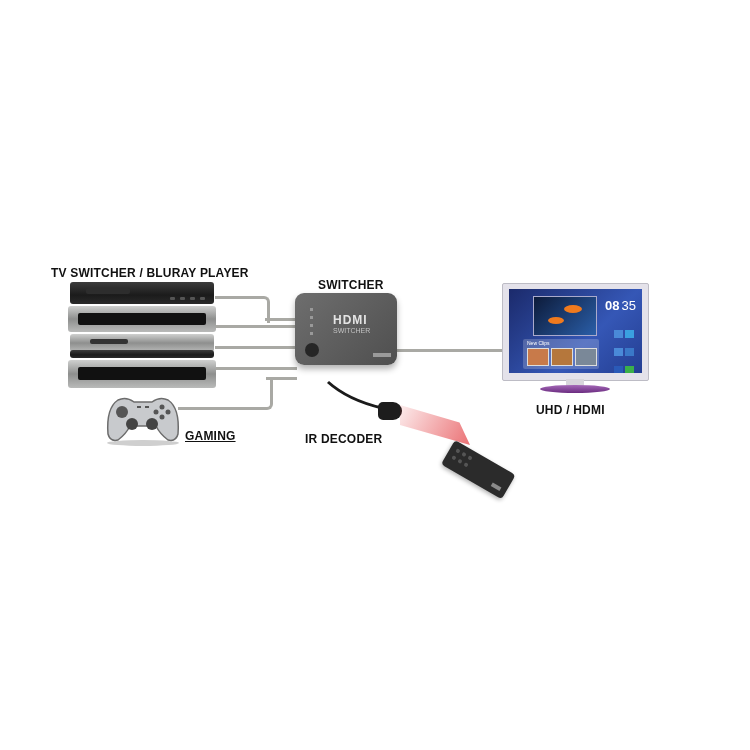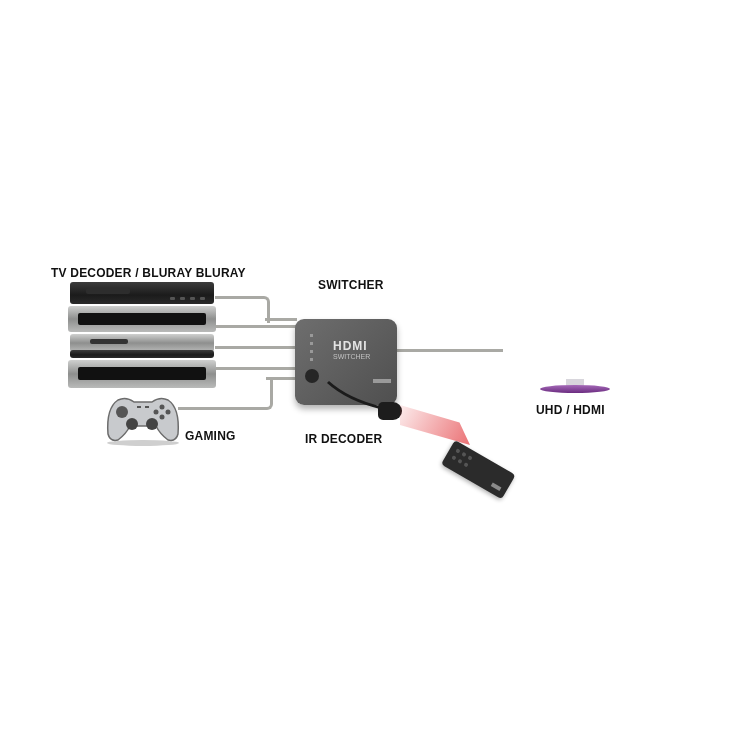--- a/index.html
+++ b/index.html
@@ -8,23 +8,23 @@
   .cable{position:absolute;border-color:#a9a9a4;border-style:solid;border-width:0;}
   .box{position:absolute;border-radius:3px;}
   .stb-dark{background:linear-gradient(#3c3c3c,#1b1b1b 60%,#2a2a2a);}
   .stb-silver{background:linear-gradient(#cfd0cf,#8e8f8e 50%,#b9bab9);}
   .display{position:absolute;background:#111;border-radius:2px;}
   .btn{position:absolute;width:5px;height:3px;background:#555;border-radius:1px;}
 </style>
 </head>
 <body>
 
-<div class="label" style="left:51px;top:266px;">TV DECODER / BLURAY BLURAY</div>
+<div class="label" style="left:51px;top:266px;">TV SWITCHER / BLURAY PLAYER</div>
 <div class="label" style="left:318px;top:278px;">SWITCHER</div>
-<div class="label" style="left:185px;top:429px;">GAMING</div>
+<div class="label" style="left:185px;top:429px;text-decoration:underline;">GAMING</div>
 <div class="label" style="left:305px;top:432px;">IR DECODER</div>
 <div class="label" style="left:536px;top:403px;">UHD / HDMI</div>
 
 <div class="cable" style="left:215px;top:296px;width:52px;height:24px;border-top-width:3px;border-right-width:3px;border-radius:0 6px 0 0;"></div>
 <div class="cable" style="left:265px;top:318px;width:32px;border-top-width:3px;border-radius:0;"></div>
 <div class="cable" style="left:215px;top:325px;width:82px;border-top-width:3px;"></div>
 <div class="cable" style="left:215px;top:346px;width:82px;border-top-width:3px;"></div>
 <div class="cable" style="left:215px;top:367px;width:82px;border-top-width:3px;"></div>
 <div class="cable" style="left:178px;top:377px;width:92px;height:30px;border-bottom-width:3px;border-right-width:3px;border-left-width:0;border-radius:0 0 6px 0;"></div>
 <div class="cable" style="left:266px;top:377px;width:31px;border-top-width:3px;"></div>
@@ -59,21 +59,21 @@
     <circle cx="48" cy="30" r="6" fill="#444"></circle>
     <circle cx="58" cy="13" r="2.5" fill="#555"></circle>
       <circle cx="64" cy="18" r="2.5" fill="#555"></circle>
     <circle cx="58" cy="23" r="2.5" fill="#555"></circle>
       <circle cx="52" cy="18" r="2.5" fill="#555"></circle>
     <rect x="33" y="12" width="4" height="2" fill="#555"></rect>
       <rect x="41" y="12" width="4" height="2" fill="#555"></rect>
   </svg>
 </div>
 
-<div style="position:absolute;left:295px;top:319px;width:102px;height:86px;background:linear-gradient(135deg,#6e6e6e,#4f4f4f);border-radius:9px;box-shadow:0 4px 6px rgba(0,0,0,0.3);">
+<div style="position:absolute;left:295px;top:293px;width:102px;height:72px;background:linear-gradient(135deg,#6e6e6e,#4f4f4f);border-radius:9px;box-shadow:0 4px 6px rgba(0,0,0,0.3);">
   <div style="position:absolute;left:15px;top:15px;width:3px;">
     <div style="width:3px;height:3px;background:#999;margin-bottom:5px;"></div>
     <div style="width:3px;height:3px;background:#999;margin-bottom:5px;"></div>
     <div style="width:3px;height:3px;background:#999;margin-bottom:5px;"></div>
     <div style="width:3px;height:3px;background:#999;"></div>
   </div>
   <div style="position:absolute;left:38px;top:20px;color:#e4e4e4;font-weight:bold;font-size:12px;letter-spacing:1px;">HDMI</div>
   <div style="position:absolute;left:38px;top:34px;color:#c2c2c2;font-size:7px;">SWITCHER</div>
   <div style="position:absolute;left:10px;top:50px;width:14px;height:14px;border-radius:50%;background:#262626;"></div>
   <div style="position:absolute;left:78px;top:60px;width:18px;height:4px;background:#9a9a9a;"></div>
@@ -90,15 +90,37 @@
   <div style="position:absolute;left:6px;top:6px;width:4px;height:4px;border-radius:50%;background:#555;"></div>
   <div style="position:absolute;left:13px;top:6px;width:4px;height:4px;border-radius:50%;background:#555;"></div>
   <div style="position:absolute;left:20px;top:6px;width:4px;height:4px;border-radius:50%;background:#555;"></div>
   <div style="position:absolute;left:6px;top:14px;width:4px;height:4px;border-radius:50%;background:#555;"></div>
   <div style="position:absolute;left:13px;top:14px;width:4px;height:4px;border-radius:50%;background:#555;"></div>
   <div style="position:absolute;left:20px;top:14px;width:4px;height:4px;border-radius:50%;background:#555;"></div>
   <div style="position:absolute;left:54px;top:18px;width:10px;height:4px;background:#8a8a8a;"></div>
 </div>
 
 <div style="position:absolute;left:502px;top:283px;width:145px;height:112px;">
+  <div style="position:absolute;left:0;top:0;width:145px;height:96px;background:#e4e2ea;border:1px solid #bdbcc5;border-radius:2px;">
+    <div style="position:absolute;left:6px;top:5px;width:133px;height:84px;background:linear-gradient(135deg,#1b2a6b,#3557b6 60%,#243e92);overflow:hidden;">
+      <div style="position:absolute;left:24px;top:7px;width:62px;height:38px;background:linear-gradient(135deg,#0d1b3a,#2a5ea8);border:1px solid #aac;">
+        <div style="position:absolute;left:30px;top:8px;width:18px;height:8px;border-radius:50%;background:#f07a1e;"></div>
+        <div style="position:absolute;left:14px;top:20px;width:16px;height:7px;border-radius:50%;background:#f07a1e;"></div>
+      </div>
+      <div style="position:absolute;left:96px;top:9px;color:#fff;font-size:13px;font-weight:bold;">
+        <span>08</span><span style="font-weight:normal;padding-left:2px;">35</span>
+      </div>
+      <div style="position:absolute;left:14px;top:50px;width:76px;height:30px;background:rgba(255,255,255,0.2);border-radius:2px;">
+        <div style="color:#fff;font-size:5px;padding:1px 4px;">New Clips</div>
+        <div style="position:absolute;left:4px;top:9px;width:20px;height:16px;background:#c87a4a;border:1px solid #ddd;"></div>
+        <div style="position:absolute;left:28px;top:9px;width:20px;height:16px;background:#b5773c;border:1px solid #ddd;"></div>
+        <div style="position:absolute;left:52px;top:9px;width:20px;height:16px;background:#7a8898;border:1px solid #ddd;"></div>
+      </div>
+      <div style="position:absolute;left:104px;top:36px;width:22px;">
+        <div style="display:inline-block;width:9px;height:8px;background:#4a8ad8;margin:1px;"></div><div style="display:inline-block;width:9px;height:8px;background:#3aa0e0;margin:1px;"></div>
+        <div style="display:inline-block;width:9px;height:8px;background:#4a8ad8;margin:1px;"></div><div style="display:inline-block;width:9px;height:8px;background:#3a78c8;margin:1px;"></div>
+        <div style="display:inline-block;width:9px;height:8px;background:#2a5ab8;margin:1px;"></div><div style="display:inline-block;width:9px;height:8px;background:#3bb04a;margin:1px;"></div>
+      </div>
+    </div>
+  </div>
   <div style="position:absolute;left:64px;top:96px;width:18px;height:8px;background:#d8d6dc;"></div>
   <div style="position:absolute;left:38px;top:102px;width:70px;height:8px;border-radius:50%;background:linear-gradient(#a56ab8,#6b2c80);"></div>
 </div>
 
 </body></html>

